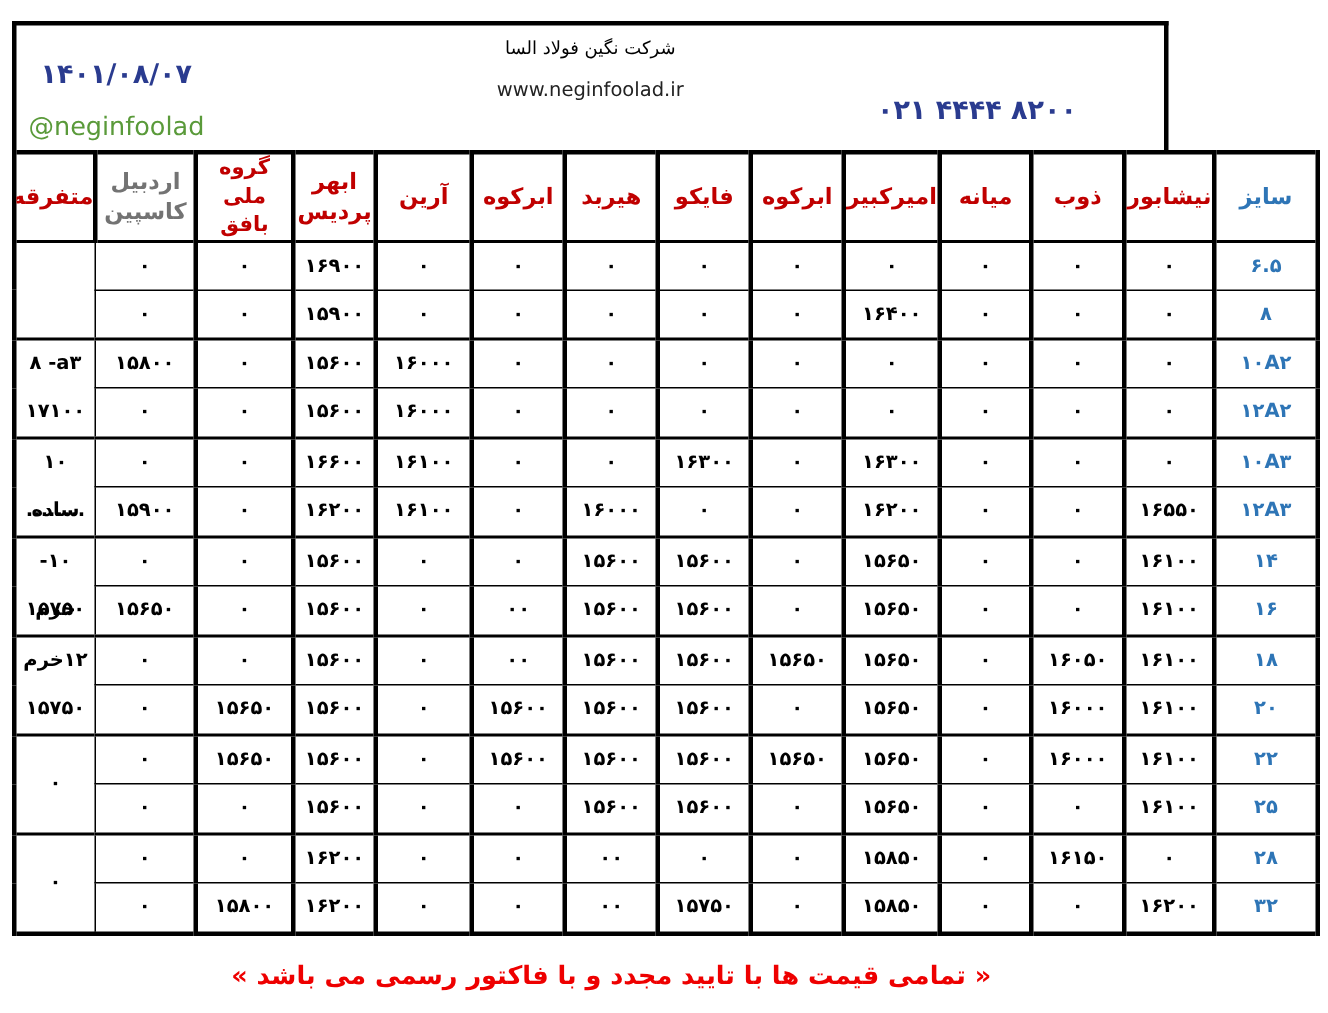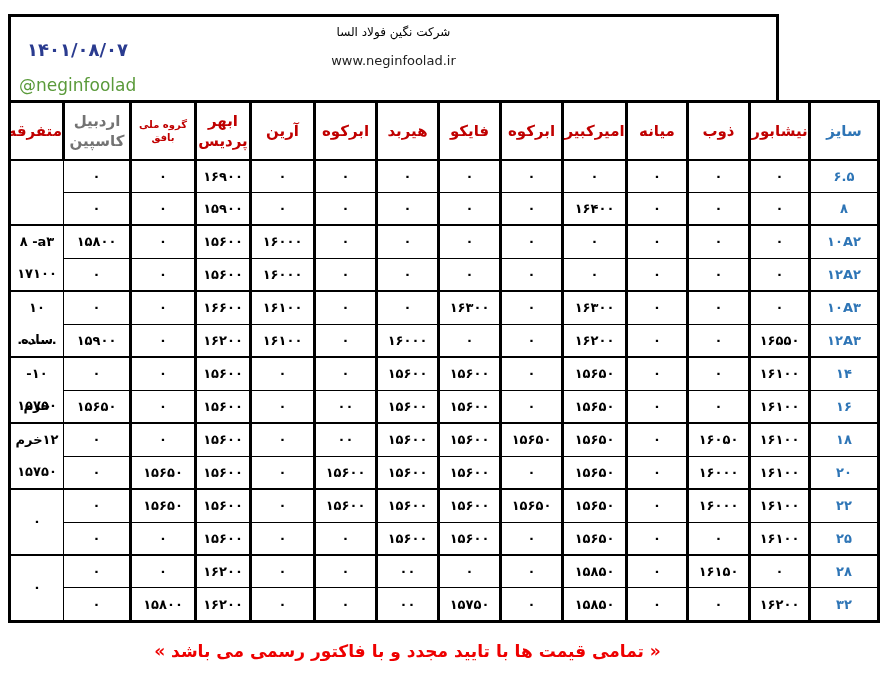--- a/index.html
+++ b/index.html
@@ -24,21 +24,21 @@
     border:3px solid #000;direction:rtl;background:#fff;
   }
   .price-table th,.price-table td{
     border:1px solid #000;border-left-width:3px;border-right-width:3px;
     text-align:center;vertical-align:middle;padding:0;overflow:hidden;
   }
   .price-table thead th{
     height:56px;font-size:15px;font-weight:bold;line-height:1.35;
     border-bottom-width:2px;
   }
-  .price-table thead th:nth-child(12){font-size:10px;text-align:center;}
+  .price-table thead th:nth-child(12){font-size:14px;text-align:center;}
   .price-table tbody td{height:31px;font-size:13px;font-weight:bold;color:#000;}
   td.size-cell{font-size:14px;}
   tr.group-top td{border-top-width:2px;}
   td.c-ardabil{border-left-width:1px;}
   td.misc-cell{border-right-width:1px;vertical-align:middle;}
   .misc-line{height:32px;line-height:32px;font-size:13px;font-weight:bold;direction:rtl;}
   .misc-line.single{height:64px;line-height:64px;}
 
   .footer-note{
     position:absolute;left:0;width:815px;top:641px;text-align:center;
@@ -49,20 +49,21 @@
 <body>
 
 <div class="sheet">
   <div class="page-header">
     <div class="ph-date" style="color: rgb(42, 59, 143);">۱۴۰۱/۰۸/۰۷</div>
     <div class="ph-instagram" style="color: rgb(90, 154, 58);">@neginfoolad</div>
     <div class="ph-center">
       <div class="ph-company">شرکت نگین فولاد السا</div>
       <div class="ph-website">www.neginfoolad.ir</div>
     </div>
+    <div class="ph-phone" style="color: rgb(42, 59, 143);">۰۲۱ ۴۴۴۴ ۸۲۰۰</div>
   </div>
   <table class="price-table" id="price-table" dir="rtl">
       <colgroup>
         <col style="width: 69px;">
         <col style="width: 60px;">
         <col style="width: 62px;">
         <col style="width: 61px;">
         <col style="width: 64px;">
         <col style="width: 62px;">
         <col style="width: 62px;">

